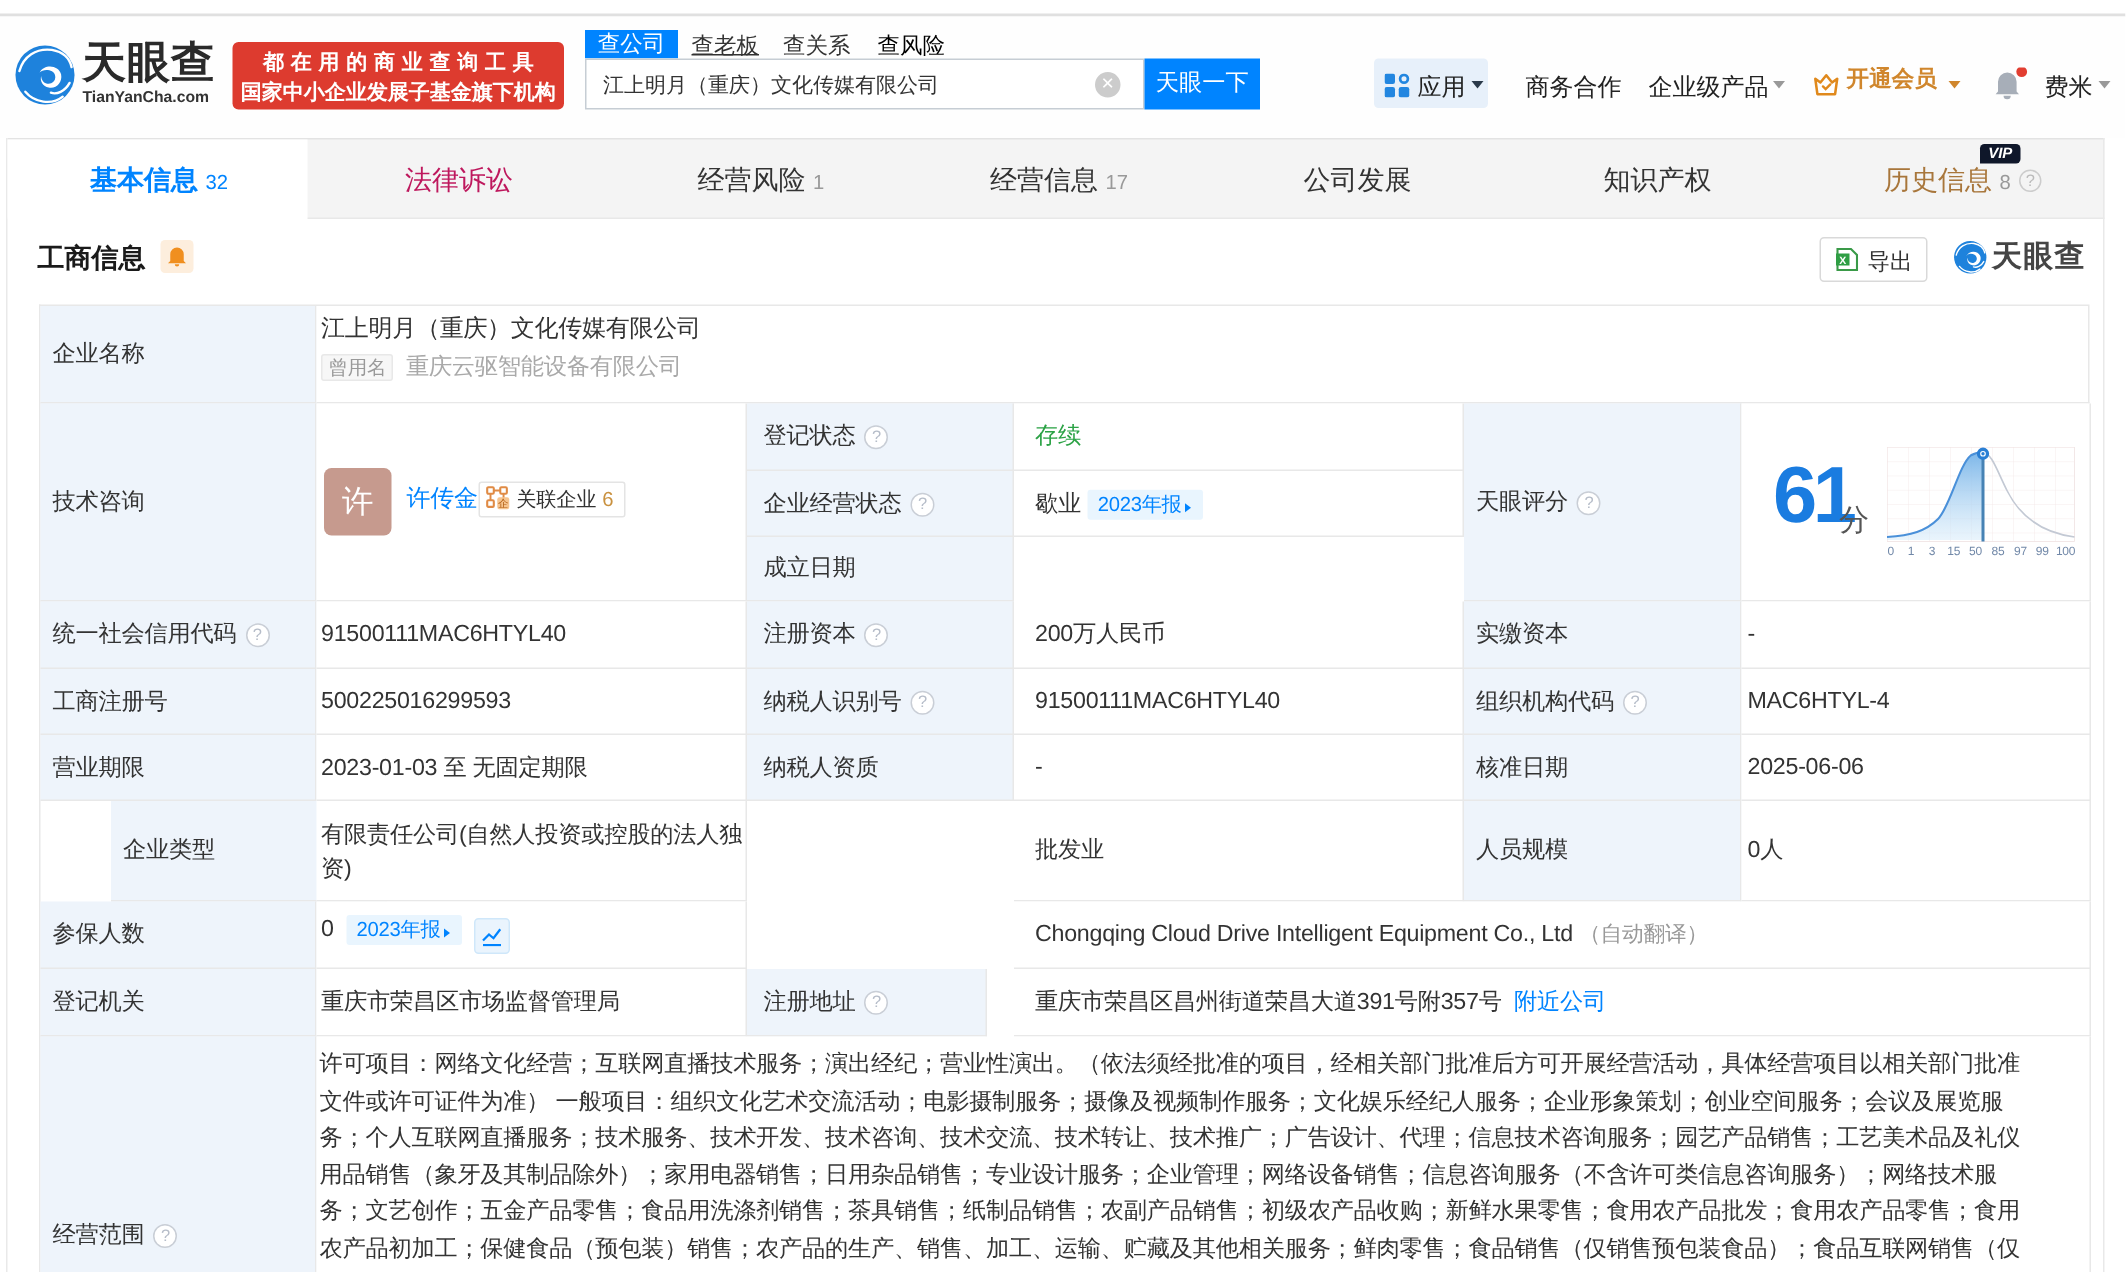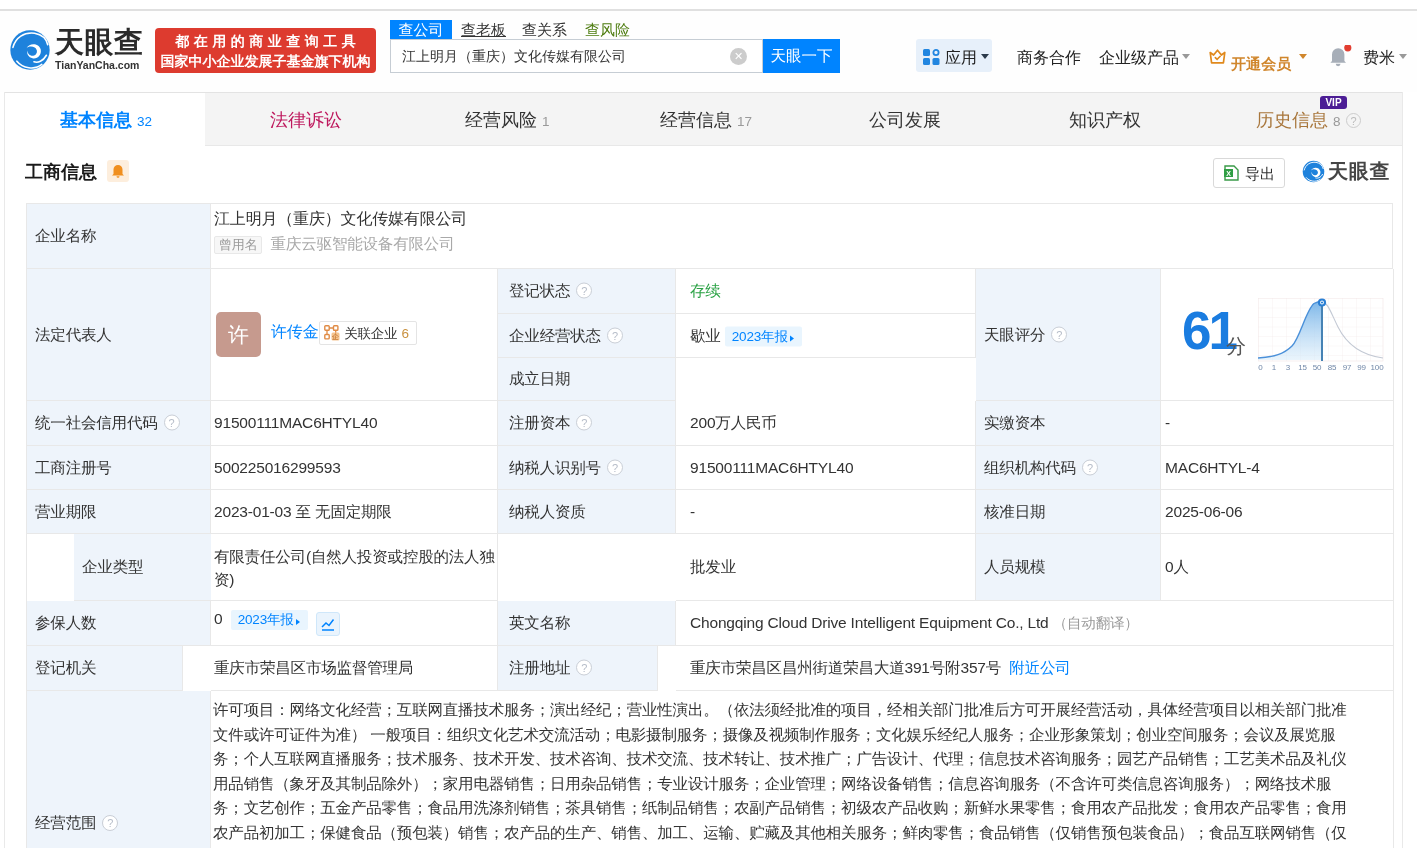--- a/index.html
+++ b/index.html
@@ -47,21 +47,21 @@
 
 <div class="abs" style="left:155px;top:28px;width:221px;height:45px;background:#dd3b2f;border-radius:4px;color:#fff;
   font-size:14px;font-weight:700;text-align:center;padding-top:3px;line-height:20px;">
   <div style="letter-spacing:4.5px;text-indent:4.5px;">都在用的商业查询工具</div>
   <div>国家中小企业发展子基金旗下机构</div>
 </div>
 
 <div class="abs" style="left:390px;top:20px;width:62px;height:19px;background:#0084ff;color:#fff;font-size:15px;line-height:19px;text-align:center;">查公司</div>
 <div class="abs" style="left:461px;top:21px;font-size:15px;color:#333;text-decoration:underline;">查老板</div>
 <div class="abs" style="left:522px;top:21px;font-size:15px;color:#333;">查关系</div>
-<div class="abs" style="left:585px;top:21px;font-size:15px;color:#4d7c0f;">查风险</div>
+<div class="abs" style="left:585px;top:21px;font-size:15px;color:#000000;">查风险</div>
 <div class="abs" style="left:390px;top:39px;width:373px;height:34px;border:1px solid #c6cdd4;background:#fff;">
   <div style="font-size:14px;color:#333;line-height:32px;padding-left:11px;">江上明月（重庆）文化传媒有限公司</div>
   <div class="abs" style="right:15px;top:8px;width:17px;height:17px;border-radius:50%;background:#ccc;color:#fff;text-align:center;line-height:17px;font-size:11px;">✕</div>
 </div>
 <div class="abs" style="left:763px;top:39px;width:77px;height:34px;background:#0084ff;color:#fff;font-size:15.5px;text-align:center;line-height:34px;">天眼一下</div>
 
 <div class="abs" style="left:916px;top:39px;width:76px;height:33px;background:#e7f0fa;border-radius:3px;"></div>
 <svg class="abs" style="left:923px;top:49px;" width="17" height="16" viewBox="0 0 17 16">
   <rect x="0" y="0" width="7" height="7" rx="1.5" fill="#2286e0"></rect>
   <circle cx="13" cy="3.5" r="2.6" fill="none" stroke="#2286e0" stroke-width="1.8"></circle>
@@ -70,42 +70,42 @@
 </svg>
 <div class="abs" style="left:945px;top:48px;font-size:16px;color:#222;">应用</div>
 <div class="abs" style="left:981px;top:54px;width:0;height:0;border:4px solid transparent;border-top:5px solid #2b3a4a;"></div>
 <div class="abs" style="left:1017px;top:48px;font-size:16px;color:#222;">商务合作</div>
 <div class="abs" style="left:1099px;top:48px;font-size:16px;color:#222;">企业级产品</div>
 <div class="abs" style="left:1182px;top:54px;width:0;height:0;border:4px solid transparent;border-top:5px solid #999;"></div>
 <svg class="abs" style="left:1209px;top:49px;" width="17" height="15" viewBox="0 0 17 15">
   <path d="M1.2 3.5 L4.6 6 L8.5 1.2 L12.4 6 L15.8 3.5 L14.4 13.8 L2.6 13.8 Z" fill="none" stroke="#e0891c" stroke-width="1.7" stroke-linejoin="round"></path>
   <path d="M6.3 8.6 L8.1 10.4 L11.2 7.3" fill="none" stroke="#e0891c" stroke-width="1.6" stroke-linecap="round"></path>
 </svg>
-<div class="abs" style="left:1231px;top:55px;font-size:15px;color:#d0862c;font-weight:700;letter-spacing:0.1px;">开通会员</div>
+<div class="abs" style="left:1231px;top:43px;font-size:15px;color:#d0862c;font-weight:700;letter-spacing:0.1px;">开通会员</div>
 <div class="abs" style="left:1299px;top:54px;width:0;height:0;border:4px solid transparent;border-top:5px solid #d0862c;"></div>
 <svg class="abs" style="left:1329px;top:45px;" width="23" height="22" viewBox="0 0 23 22">
   <path d="M3 16 L3 9.5 A6.2 6.2 0 0 1 15.4 9.5 L15.4 16 L17 17.8 L1.4 17.8 Z" fill="#a7aeb8"></path>
   <path d="M6.7 18.8 a2.4 2.4 0 0 0 4.8 0 Z" fill="#a7aeb8"></path>
   <circle cx="18.8" cy="2.8" r="3.6" fill="#e23e31"></circle>
 </svg>
 <div class="abs" style="left:1363px;top:48px;font-size:16px;color:#222;">费米</div>
 <div class="abs" style="left:1399px;top:54px;width:0;height:0;border:4px solid transparent;border-top:5px solid #999;"></div>
 
 <div class="abs" style="left:5px;top:92px;width:1398px;height:54px;background:#f4f4f4;border-top:1px solid #e3e3e3;border-bottom:1px solid #e8e8e8;"></div>
 <div class="abs" style="left:4px;top:92px;width:1px;height:756px;background:#e9e9e9;"></div>
 <div class="abs" style="left:1402px;top:92px;width:1px;height:756px;background:#e9e9e9;"></div>
 <div class="abs" style="left:5px;top:93px;width:200px;height:53px;background:#fff;"></div>
 <div class="abs" style="left:60px;top:108px;font-size:18px;font-weight:700;color:#0084ff;">基本信息 <span style="font-weight:400;font-size:13.5px;">32</span></div>
 <div class="abs" style="left:270px;top:108px;font-size:18px;color:#be185d;">法律诉讼</div>
 <div class="abs" style="left:465px;top:108px;font-size:18px;color:#333;">经营风险 <span style="color:#999;font-size:13.5px;">1</span></div>
 <div class="abs" style="left:660px;top:108px;font-size:18px;color:#333;">经营信息 <span style="color:#999;font-size:13.5px;">17</span></div>
 <div class="abs" style="left:869px;top:108px;font-size:18px;color:#333;">公司发展</div>
 <div class="abs" style="left:1069px;top:108px;font-size:18px;color:#333;">知识产权</div>
 <div class="abs" style="left:1256px;top:108px;font-size:18px;color:#a8763b;">历史信息 <span style="color:#999;font-size:13.5px;">8</span></div>
-<div class="abs" style="left:1320px;top:96px;width:27px;height:13px;background:#4c1d95;border-radius:3px 3px 3px 0;color:#fff;font-size:10px;font-weight:700;text-align:center;line-height:13px;">VIP</div>
+<div class="abs" style="left:1320px;top:96px;width:27px;height:13px;background:#0f172a;border-radius:3px 3px 3px 0;color:#fff;font-size:10px;font-weight:700;font-style:italic;text-align:center;line-height:13px;">VIP</div>
 <div class="abs" style="left:1346px;top:113px;width:15px;height:15px;border:1px solid #ccc;border-radius:50%;color:#bbb;font-size:11px;text-align:center;line-height:14px;">?</div>
 
 <div class="abs" style="left:25px;top:160px;font-size:18px;font-weight:700;color:#1a1a1a;">工商信息</div>
 <div class="abs" style="left:107px;top:160px;width:22px;height:22px;background:#fdeedd;border-radius:3px;"></div>
 <svg class="abs" style="left:111px;top:163px;" width="14" height="15" viewBox="0 0 14 15">
   <path d="M2.5 11 L2.5 6.5 A4.5 4.5 0 0 1 11.5 6.5 L11.5 11 L13 12.5 L1 12.5 Z" fill="#f08f1f"></path>
   <path d="M5.5 13.2 a1.5 1.5 0 0 0 3 0 Z" fill="#f08f1f"></path>
 </svg>
 
 <div class="abs" style="left:1213px;top:158px;width:72px;height:30px;border:1px solid #d9d9d9;border-radius:3px;background:#fff;"></div>
@@ -135,21 +135,21 @@
       </div>
 <div class="cell" style="left:184px;top:0;width:1182px;height:65px;">
   <div class="abs" style="left:3px;top:5px;font-size:16px;font-weight:500;color:#333;">江上明月（重庆）文化传媒有限公司</div>
   <div class="abs" style="left:3px;top:30px;">
     <span style="display:inline-block;background:#f7f7f7;border:1px solid #e8e8e8;color:#999;font-size:13px;line-height:16px;padding:0 4px;border-radius:2px;">曾用名</span>
     <span style="color:#a9a9a9;font-size:15.5px;margin-left:4px;">重庆云驱智能设备有限公司</span>
   </div>
 </div>
 
 <div class="cell lab" style="left:0;top:65px;width:184px;height:132px;">
-        <span class="lt">法定代表人</span>
+        <span class="lt">技术咨询</span>
       </div>
 <div class="cell" style="left:184px;top:65px;width:287px;height:132px;">
   <div class="abs" style="left:5px;top:43px;width:45px;height:45px;background:#c69a8e;border-radius:5px;color:#fff;font-size:21px;text-align:center;line-height:45px;">许</div>
   <div class="abs" style="left:60px;top:53px;font-size:16px;color:#0084ff;">许传金</div>
   <div class="abs" style="left:108px;top:52px;height:24px;border:1px solid #e4e4e4;border-radius:2px;background:#fff;padding:0 7px 0 4px;line-height:22px;white-space:nowrap;">
     <svg width="16" height="16" viewBox="0 0 16 16" style="vertical-align:-3px;">
       <rect x="0.8" y="0.8" width="4.4" height="4.4" rx="0.8" fill="none" stroke="#e08b45" stroke-width="1.4"></rect>
       <rect x="9.5" y="0.8" width="4.4" height="4.4" rx="0.8" fill="none" stroke="#e08b45" stroke-width="1.4"></rect>
       <rect x="0.8" y="9.5" width="4.4" height="4.4" rx="0.8" fill="none" stroke="#e08b45" stroke-width="1.4"></rect>
       <path d="M5.2 3 H9.5 M3 5.2 V9.5 M11.7 5.2 V8" stroke="#e08b45" stroke-width="1.3"></path>
@@ -288,28 +288,25 @@
         <span class="lt">参保人数</span>
       </div>
 <div class="cell" style="left:184px;top:397px;width:287px;height:45px;">
   <span class="v1">0&nbsp; <span class="tagblue">2023年报<b class="tri"></b></span>&nbsp;
   <span style="display:inline-block;width:24px;height:24px;background:#eaf4fd;border:1px solid #cfe7fa;border-radius:3px;vertical-align:-7px;text-align:center;">
     <svg width="14" height="14" viewBox="0 0 14 14" style="margin-top:4px;">
               <path d="M1 13 H13 M1 10 L5 6 L8 8.5 L12.5 2.5" fill="none" stroke="#0084ff" stroke-width="1.5"></path>
             </svg>
   </span></span>
 </div>
-<div class="cell lab" style="left:471px;top:397px;width:178px;height:45px;">
-        <span class="lt2">英文名称</span>
-      </div>
 <div class="cell" style="left:649px;top:397px;width:718px;height:45px;">
         <span class="vt">Chongqing Cloud Drive Intelligent Equipment Co., Ltd <span style="color:#999;font-size:14.5px;">（自动翻译）</span></span>
       </div>
 
-<div class="cell lab" style="left:0;top:442px;width:156px;height:45px;">
+<div class="cell lab" style="left:0;top:442px;width:184px;height:45px;">
         <span class="lt">登记机关</span>
       </div>
 <div class="cell" style="left:184px;top:442px;width:287px;height:45px;">
         <span class="v1">重庆市荣昌区市场监督管理局</span>
       </div>
 <div class="cell lab" style="left:471px;top:442px;width:160px;height:45px;">
         <span class="lt2">注册地址<span class="qm">?</span></span>
       </div>
 <div class="cell" style="left:649px;top:442px;width:718px;height:45px;">
         <span class="vt">重庆市荣昌区昌州街道荣昌大道391号附357号&nbsp;&nbsp;<span class="blue">附近公司</span></span>

